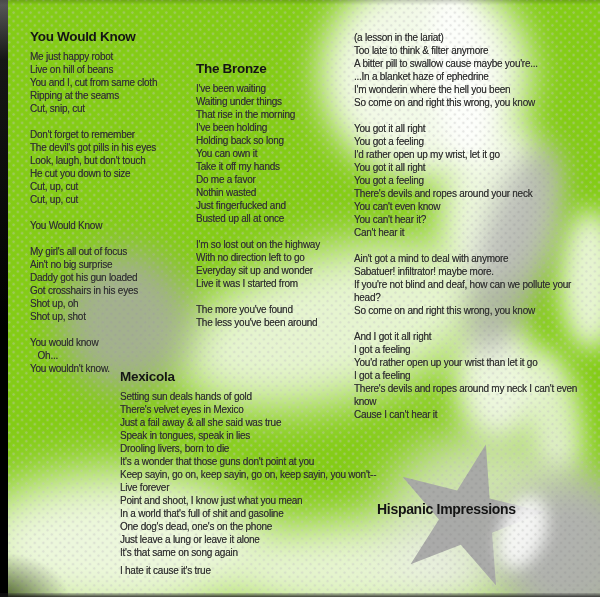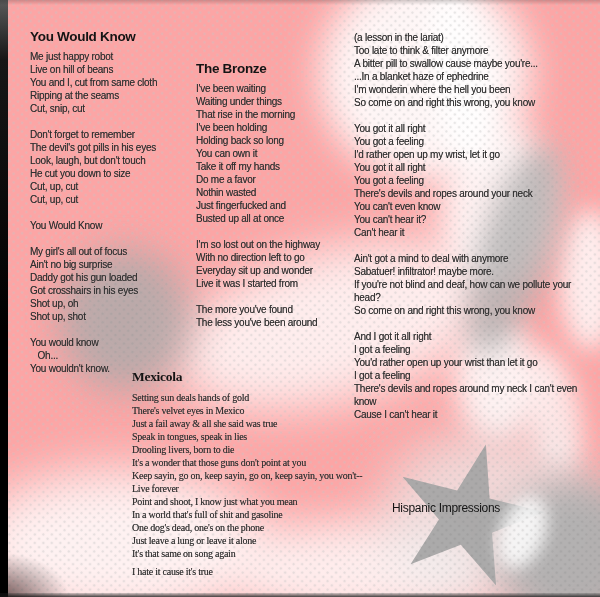--- a/index.html
+++ b/index.html
@@ -1,20 +1,20 @@
 <!DOCTYPE html>
 <html><head>
 <meta charset="utf-8">
 <style>
   html,body{margin:0;padding:0;background:#222;}
   .page{
     position:relative;
     width:600px;height:597px;
     overflow:hidden;
-    background:#fca5a5;
+    background:#84cc16;
     font-family:"Liberation Sans", sans-serif;
   }
   
   .bg-layer{position:absolute;pointer-events:none;}
   .blob{position:absolute;border-radius:50%;}
   .halftone{
     position:absolute;left:-50%;top:-50%;width:200%;height:200%;
     background-image:radial-gradient(circle, rgba(255,255,255,0.55) 1.1px, transparent 1.7px);
     background-size:6px 6px;
     transform:rotate(45deg);
@@ -58,26 +58,26 @@
     letter-spacing:-0.3px;white-space:pre;
   }
   .subtitle,.line{
     font-size:10px;line-height:13px;letter-spacing:-0.25px;white-space:pre;
     text-shadow:0 0 .5px rgba(70,70,70,.7);
   }
   .stanza{margin:0 0 13px 0;}
   .stanza:last-child{margin-bottom:0;}
   .col-ywk{left:30px;top:29px;width:170px;}
   .col-bronze{left:196px;top:61px;width:178px;}
-  .col-mex{left:132px;top:369px;width:272px;font-family:Liberation Serif, serif;}
+  .col-mex{left:120px;top:369px;width:272px;}
   .col-mex .stanza{margin-bottom:5px;}
   .col-rope{left:354px;top:31px;width:246px;}
   .footer-title{
     position:absolute;left:377px;top:501px;z-index:10;
-    font-size:12px;font-weight:normal;color:#141414;letter-spacing:-0.3px;white-space:pre;margin-left:15px;
+    font-size:14px;font-weight:bold;color:#141414;letter-spacing:-0.3px;white-space:pre;
   }
 </style>
 </head>
 <body>
 
 <div class="page">
 
   <div class="bg-layer halftone"></div>
 
   <div class="blob" style="left:320px;top:-30px;width:210px;height:210px;background:#fff;filter:blur(18px);opacity:.9;transform:rotate(10deg);"></div>

